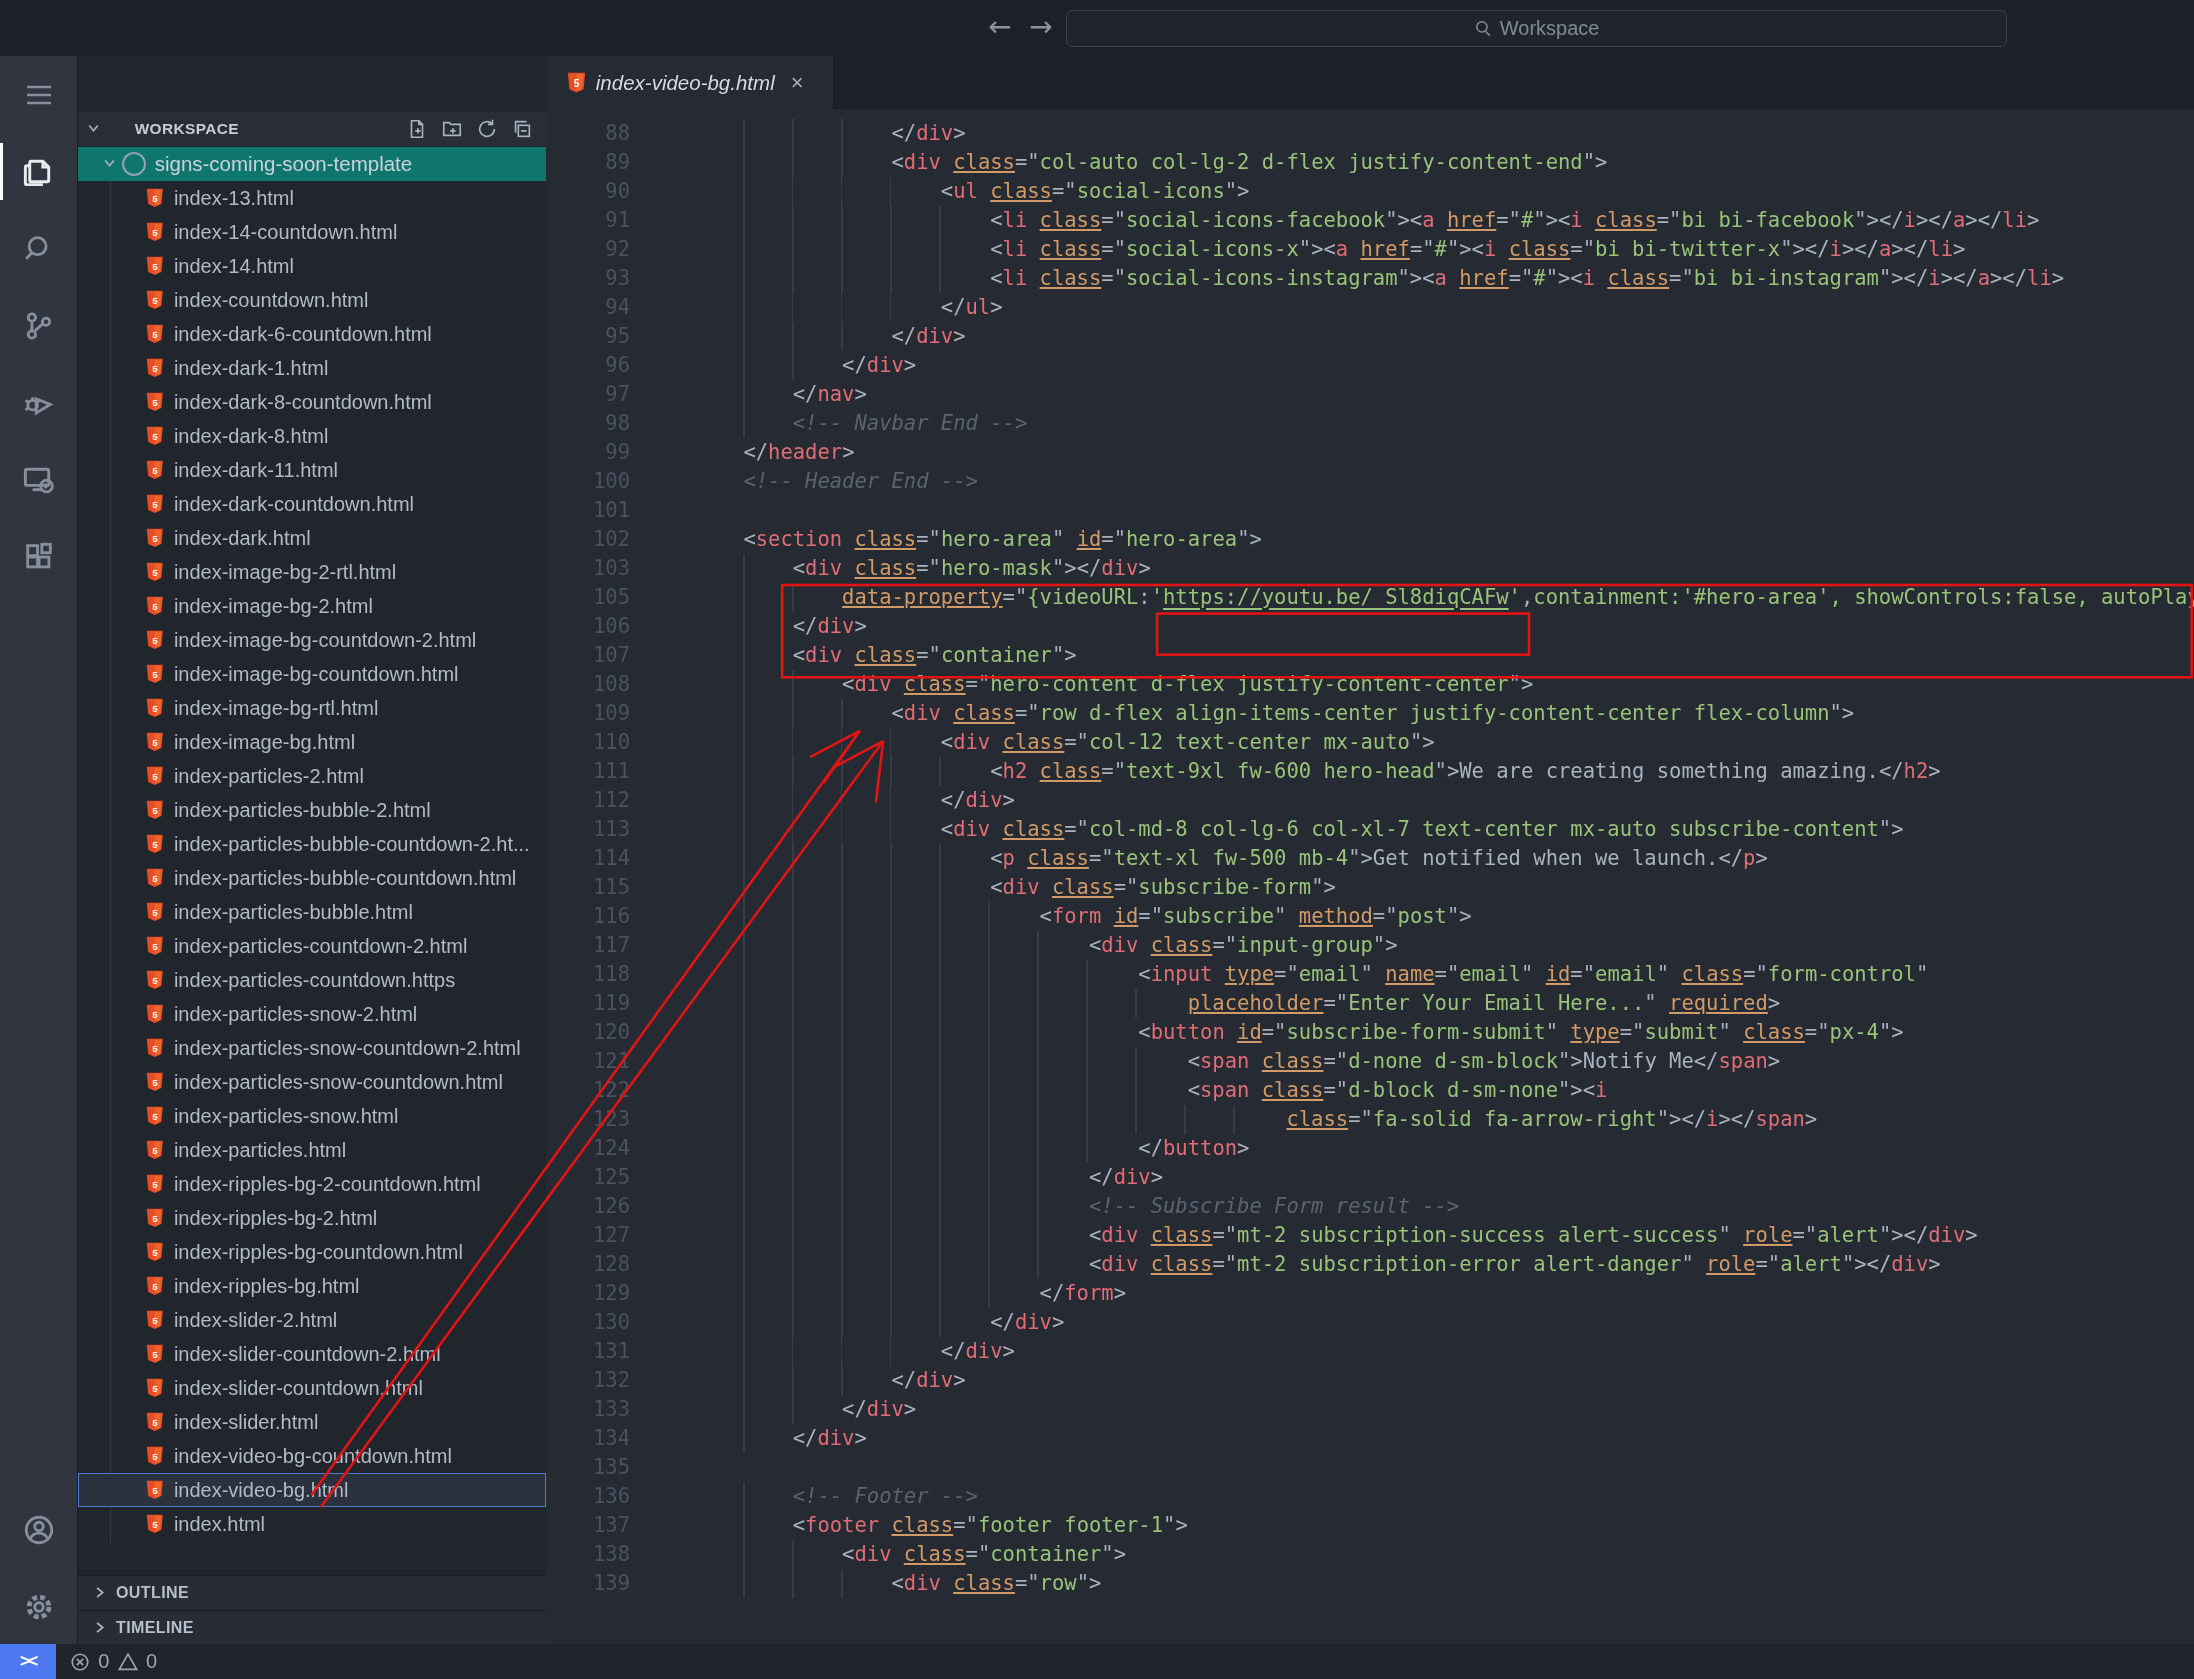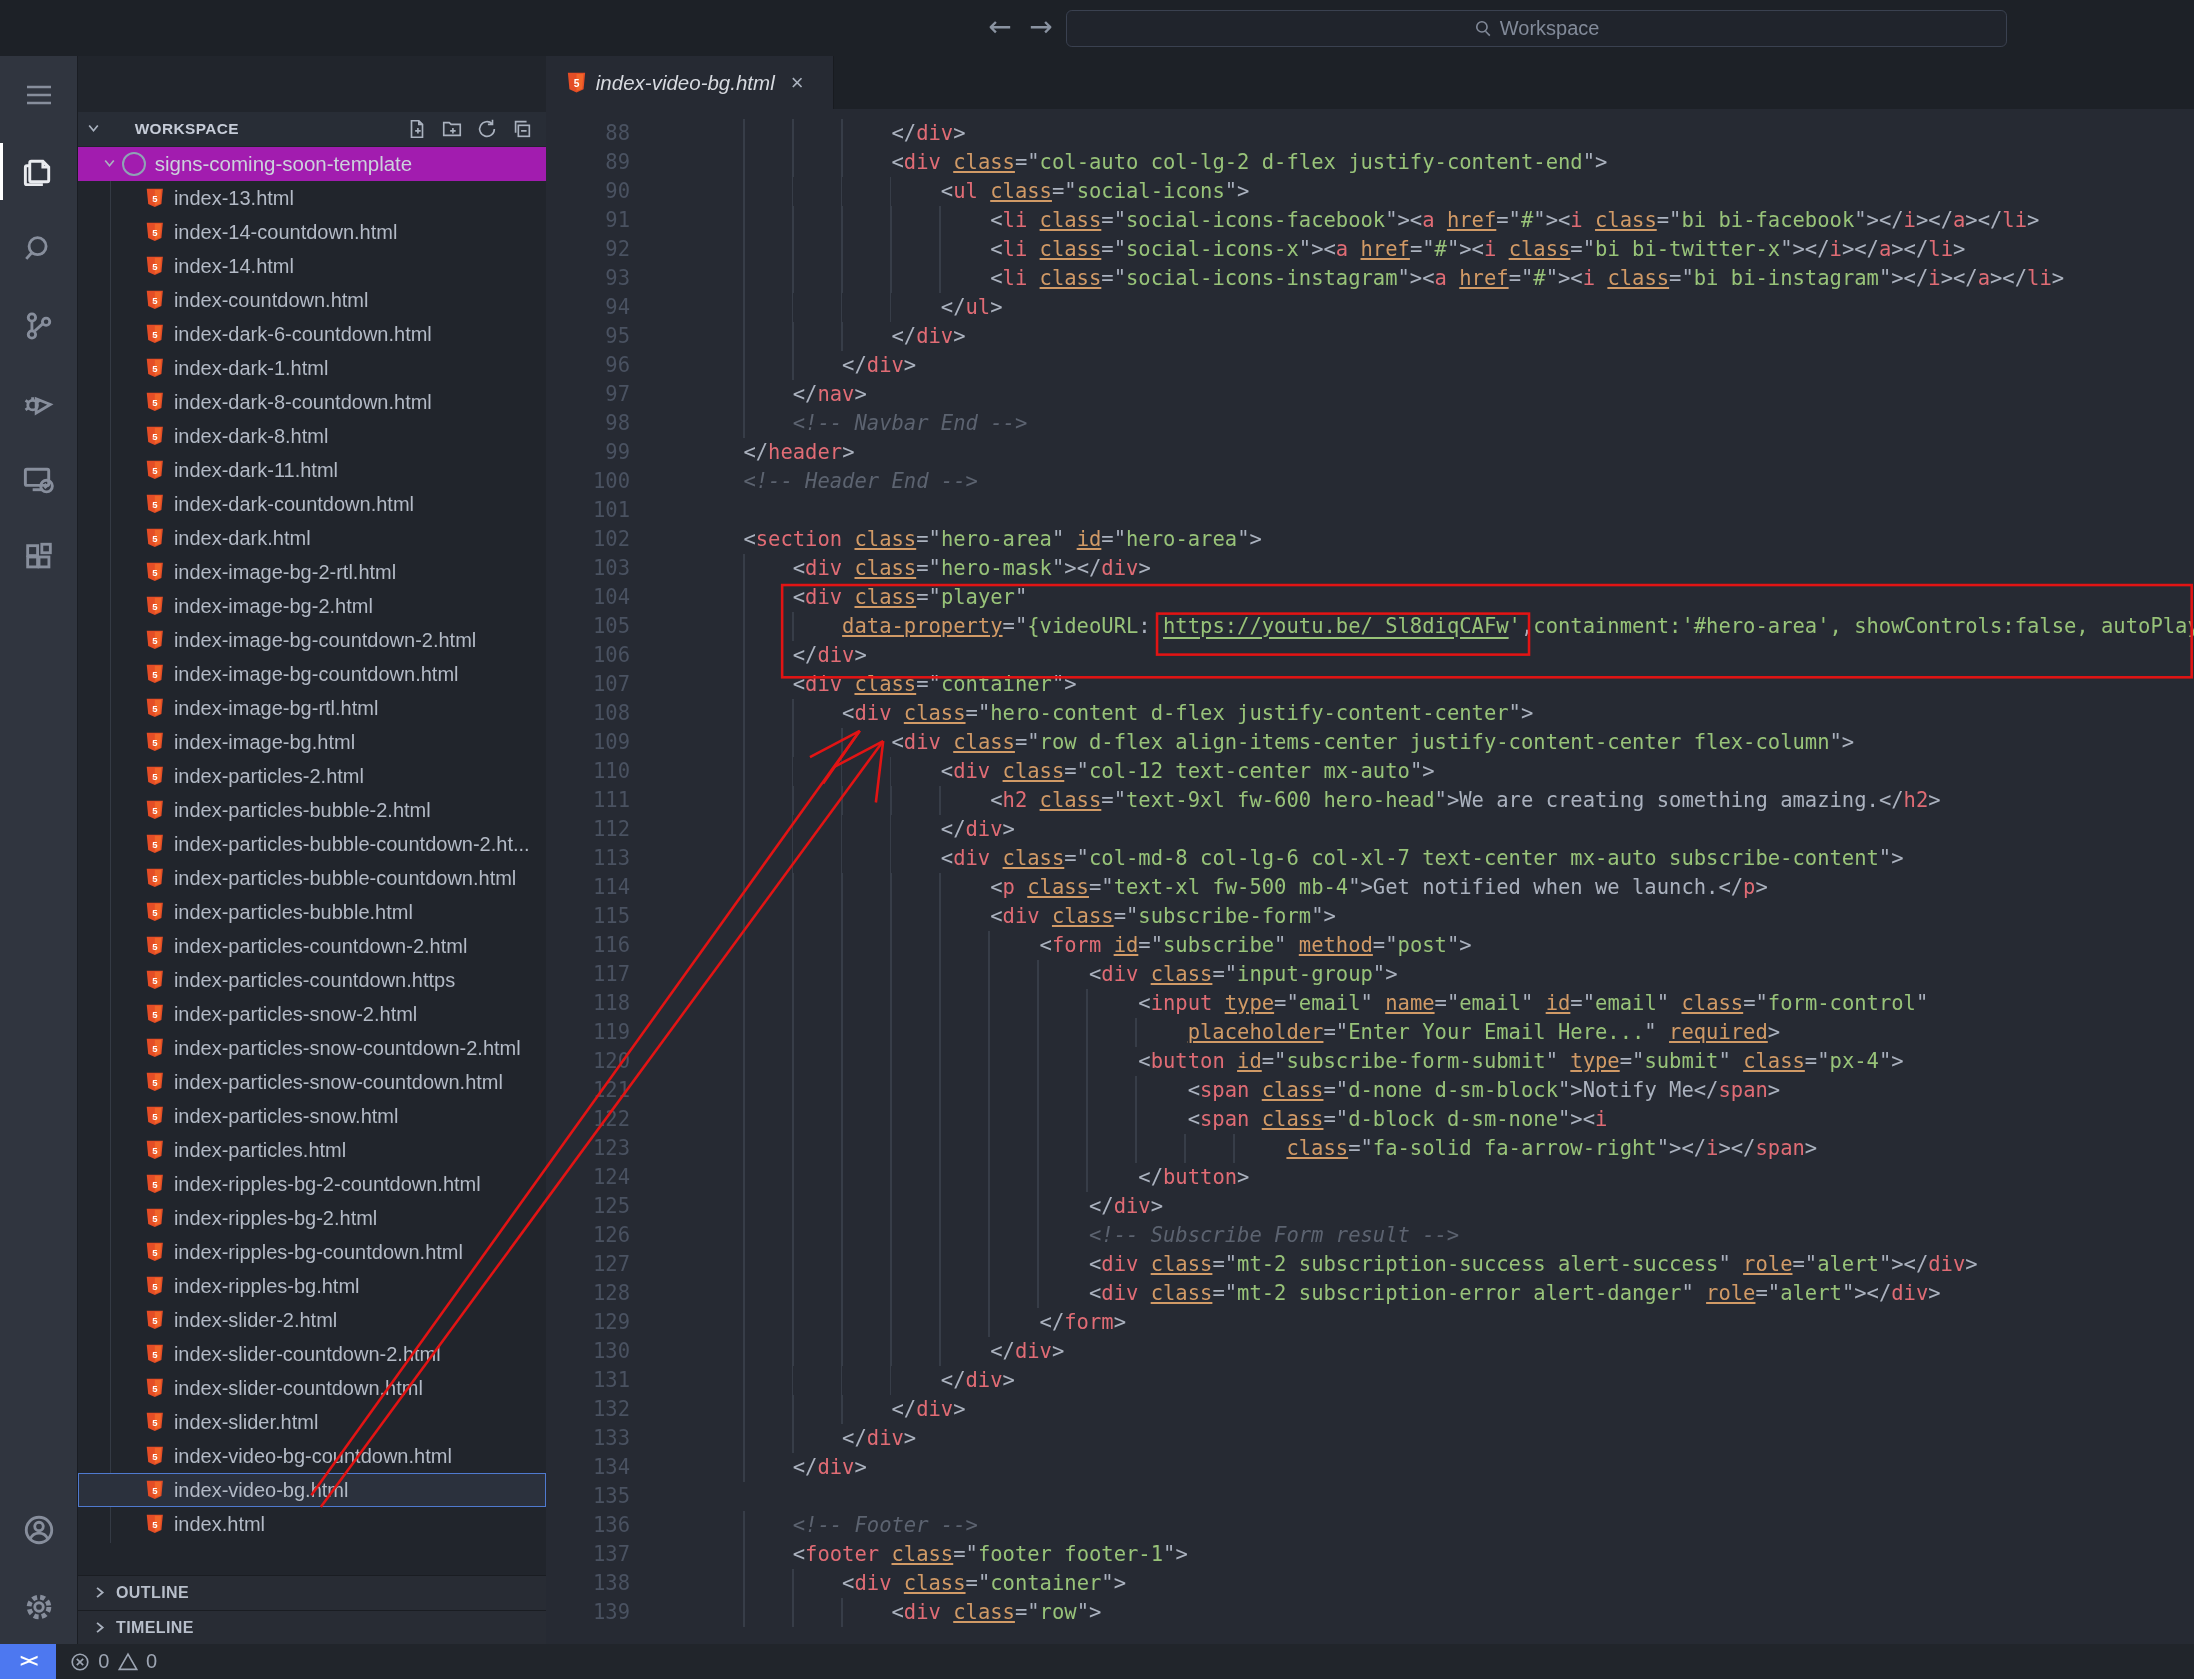--- a/index.html
+++ b/index.html
@@ -23,21 +23,21 @@
   #sidebar{position:absolute;left:78px;top:56px;width:468px;height:1589px;background:#21252c;border-right:0.7px solid #1a1d23;}
   #exphead{position:absolute;left:0;top:0;width:100%;height:56px;display:flex;align-items:center;}
   #exphead .title{margin-left:29px;font-size:17px;letter-spacing:0.7px;color:#9aa2b0;}
   #exphead .more{position:absolute;right:28px;top:13px;font-size:22px;color:#aab2bf;letter-spacing:1.5px;}
   #wsbar{position:absolute;left:0;top:56px;width:100%;height:34px;background:#282d36;display:flex;align-items:center;}
   #wsbar .wslabel{margin-left:29px;font-size:15.4px;font-weight:bold;color:#c6ccd8;letter-spacing:0.4px;}
   #wsbar .wsicons{position:absolute;right:13px;display:flex;gap:13px;}
   #wsbar .wsicons svg{stroke:#aab2bf;fill:none;stroke-width:1.8;}
   .chev{display:inline-block;margin:0 5.9px 0 8.8px;}
   .chev svg{stroke:#aab2bf;fill:none;stroke-width:2;}
-  #rootrow{position:absolute;left:0;top:91px;width:100%;height:34px;display:flex;align-items:center;background:#a21caf;}
+  #rootrow{position:absolute;left:0;top:91px;width:100%;height:34px;display:flex;align-items:center;background:#0f766e;}
   #rootrow .circ{width:20px;height:20px;border:2.2px solid #8fa3b5;border-radius:50%;margin-right:8.8px;}
   #rootrow .rootname{font-size:20.5px;color:#ccd2dc;}
   #filetree{position:absolute;left:0;top:125px;width:100%;height:1362px;}
   #treeguide{position:absolute;left:32px;top:0;bottom:0;width:0.7px;background:#343a44;}
   .frow{position:relative;height:34px;display:flex;align-items:center;box-sizing:border-box;}
   .frow .fico{margin-left:68px;margin-right:10.3px;flex:0 0 auto;display:flex;}
   .frow .fname{font-size:20px;color:#b3bac6;white-space:nowrap;}
   .frow.sel{background:#2b313d;border:1.5px solid #4f7ad0;}
   .frow.sel .fico{margin-left:67px;}
   #botsections{position:absolute;left:0;bottom:0;width:100%;}
@@ -636,21 +636,20 @@
         <div class="cl"><span class="ln">94</span><span class="ct"><span class="ig" style="width: 150px;"></span><span>                    </span><span class="tk-p">&lt;/</span><span class="tk-t">ul</span><span class="tk-p">&gt;</span></span></div>
         <div class="cl"><span class="ln">95</span><span class="ct"><span class="ig" style="width: 100px;"></span><span>                </span><span class="tk-p">&lt;/</span><span class="tk-t">div</span><span class="tk-p">&gt;</span></span></div>
         <div class="cl"><span class="ln">96</span><span class="ct"><span class="ig" style="width: 51px;"></span><span>            </span><span class="tk-p">&lt;/</span><span class="tk-t">div</span><span class="tk-p">&gt;</span></span></div>
         <div class="cl"><span class="ln">97</span><span class="ct"><span class="ig" style="width: 1.5px;"></span><span>        </span><span class="tk-p">&lt;/</span><span class="tk-t">nav</span><span class="tk-p">&gt;</span></span></div>
         <div class="cl"><span class="ln">98</span><span class="ct"><span class="ig" style="width: 1.5px;"></span><span>        </span><span class="tk-c">&lt;!-- Navbar End --&gt;</span></span></div>
         <div class="cl"><span class="ln">99</span><span class="ct"><span>    </span><span class="tk-p">&lt;/</span><span class="tk-t">header</span><span class="tk-p">&gt;</span></span></div>
         <div class="cl"><span class="ln">100</span><span class="ct"><span>    </span><span class="tk-c">&lt;!-- Header End --&gt;</span></span></div>
         <div class="cl"><span class="ln">101</span><span class="ct"><span></span></span></div>
         <div class="cl"><span class="ln">102</span><span class="ct"><span>    </span><span class="tk-p">&lt;</span><span class="tk-t">section</span><span class="tk-x"> </span><span class="tk-a">class</span><span class="tk-p">="</span><span class="tk-s">hero-area</span><span class="tk-p">" </span><span class="tk-a">id</span><span class="tk-p">="</span><span class="tk-s">hero-area</span><span class="tk-p">"&gt;</span></span></div>
         <div class="cl"><span class="ln">103</span><span class="ct"><span class="ig" style="width: 1.5px;"></span><span>        </span><span class="tk-p">&lt;</span><span class="tk-t">div</span><span class="tk-x"> </span><span class="tk-a">class</span><span class="tk-p">="</span><span class="tk-s">hero-mask</span><span class="tk-p">"&gt;&lt;/</span><span class="tk-t">div</span><span class="tk-p">&gt;</span></span></div>
-        <div class="cl"><span class="ln">104</span><span class="ct"><span class="ig" style="width: 1.5px;"></span><span>        </span><span class="tk-p">&lt;</span><span class="tk-t">div</span><span class="tk-x"> </span><span class="tk-a">class</span><span class="tk-p">="</span><span class="tk-s">player</span><span class="tk-p">"</span></span></div>
         <div class="cl"><span class="ln">105</span><span class="ct"><span class="ig" style="width: 51px;"></span><span>            </span><span class="tk-a">data-property</span><span class="tk-p">="</span><span class="tk-s">{videoURL</span><span class="tk-p">:</span><span class="tk-s">'</span><span class="tk-u">https://youtu.be/_Sl8diqCAFw</span><span class="tk-s">'</span><span class="tk-p">,</span><span class="tk-s">containment:'#hero-area', showControls:false, autoPlay:tr</span></span></div>
         <div class="cl"><span class="ln">106</span><span class="ct"><span class="ig" style="width: 1.5px;"></span><span>        </span><span class="tk-p">&lt;/</span><span class="tk-t">div</span><span class="tk-p">&gt;</span></span></div>
         <div class="cl"><span class="ln">107</span><span class="ct"><span class="ig" style="width: 1.5px;"></span><span>        </span><span class="tk-p">&lt;</span><span class="tk-t">div</span><span class="tk-x"> </span><span class="tk-a">class</span><span class="tk-p">="</span><span class="tk-s">container</span><span class="tk-p">"&gt;</span></span></div>
         <div class="cl"><span class="ln">108</span><span class="ct"><span class="ig" style="width: 51px;"></span><span>            </span><span class="tk-p">&lt;</span><span class="tk-t">div</span><span class="tk-x"> </span><span class="tk-a">class</span><span class="tk-p">="</span><span class="tk-s">hero-content d-flex justify-content-center</span><span class="tk-p">"&gt;</span></span></div>
         <div class="cl"><span class="ln">109</span><span class="ct"><span class="ig" style="width: 100px;"></span><span>                </span><span class="tk-p">&lt;</span><span class="tk-t">div</span><span class="tk-x"> </span><span class="tk-a">class</span><span class="tk-p">="</span><span class="tk-s">row d-flex align-items-center justify-content-center flex-column</span><span class="tk-p">"&gt;</span></span></div>
         <div class="cl"><span class="ln">110</span><span class="ct"><span class="ig" style="width: 150px;"></span><span>                    </span><span class="tk-p">&lt;</span><span class="tk-t">div</span><span class="tk-x"> </span><span class="tk-a">class</span><span class="tk-p">="</span><span class="tk-s">col-12 text-center mx-auto</span><span class="tk-p">"&gt;</span></span></div>
         <div class="cl"><span class="ln">111</span><span class="ct"><span class="ig" style="width: 199px;"></span><span>                        </span><span class="tk-p">&lt;</span><span class="tk-t">h2</span><span class="tk-x"> </span><span class="tk-a">class</span><span class="tk-p">="</span><span class="tk-s">text-9xl fw-600 hero-head</span><span class="tk-p">"&gt;</span><span class="tk-x">We are creating something amazing.</span><span class="tk-p">&lt;/</span><span class="tk-t">h2</span><span class="tk-p">&gt;</span></span></div>
         <div class="cl"><span class="ln">112</span><span class="ct"><span class="ig" style="width: 150px;"></span><span>                    </span><span class="tk-p">&lt;/</span><span class="tk-t">div</span><span class="tk-p">&gt;</span></span></div>
         <div class="cl"><span class="ln">113</span><span class="ct"><span class="ig" style="width: 150px;"></span><span>                    </span><span class="tk-p">&lt;</span><span class="tk-t">div</span><span class="tk-x"> </span><span class="tk-a">class</span><span class="tk-p">="</span><span class="tk-s">col-md-8 col-lg-6 col-xl-7 text-center mx-auto subscribe-content</span><span class="tk-p">"&gt;</span></span></div>
         <div class="cl"><span class="ln">114</span><span class="ct"><span class="ig" style="width: 199px;"></span><span>                        </span><span class="tk-p">&lt;</span><span class="tk-t">p</span><span class="tk-x"> </span><span class="tk-a">class</span><span class="tk-p">="</span><span class="tk-s">text-xl fw-500 mb-4</span><span class="tk-p">"&gt;</span><span class="tk-x">Get notified when we launch.</span><span class="tk-p">&lt;/</span><span class="tk-t">p</span><span class="tk-p">&gt;</span></span></div>

